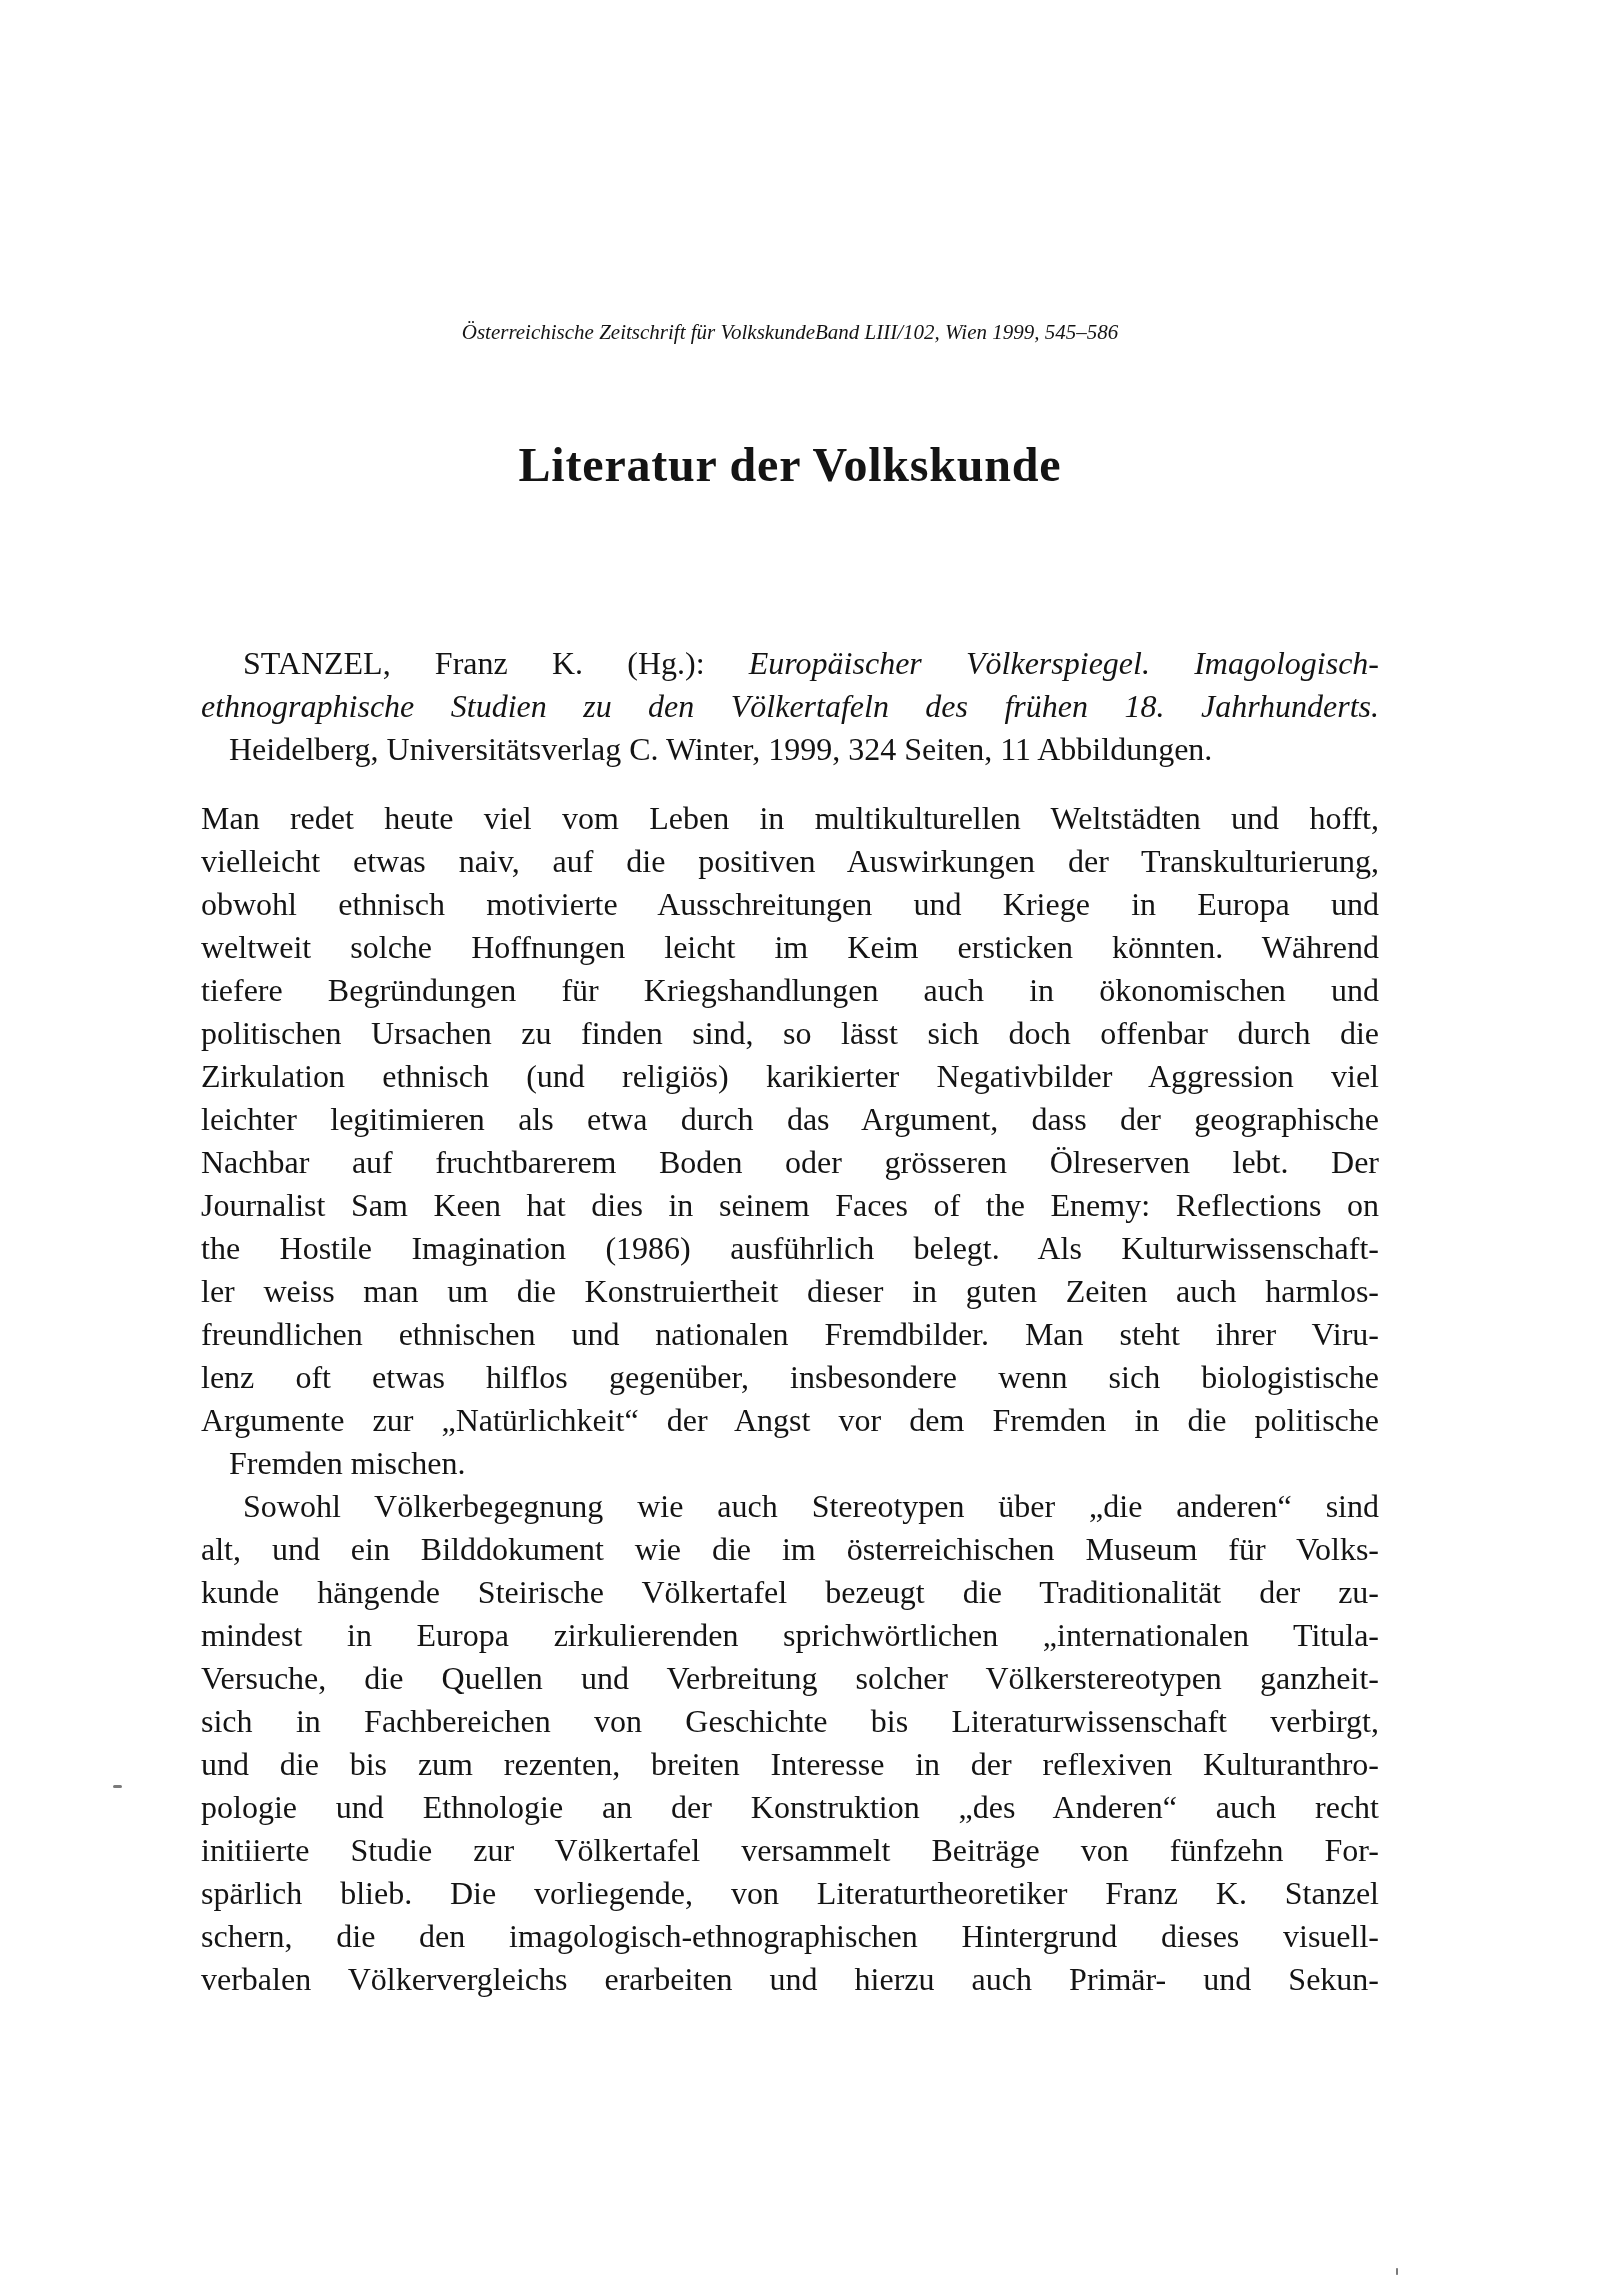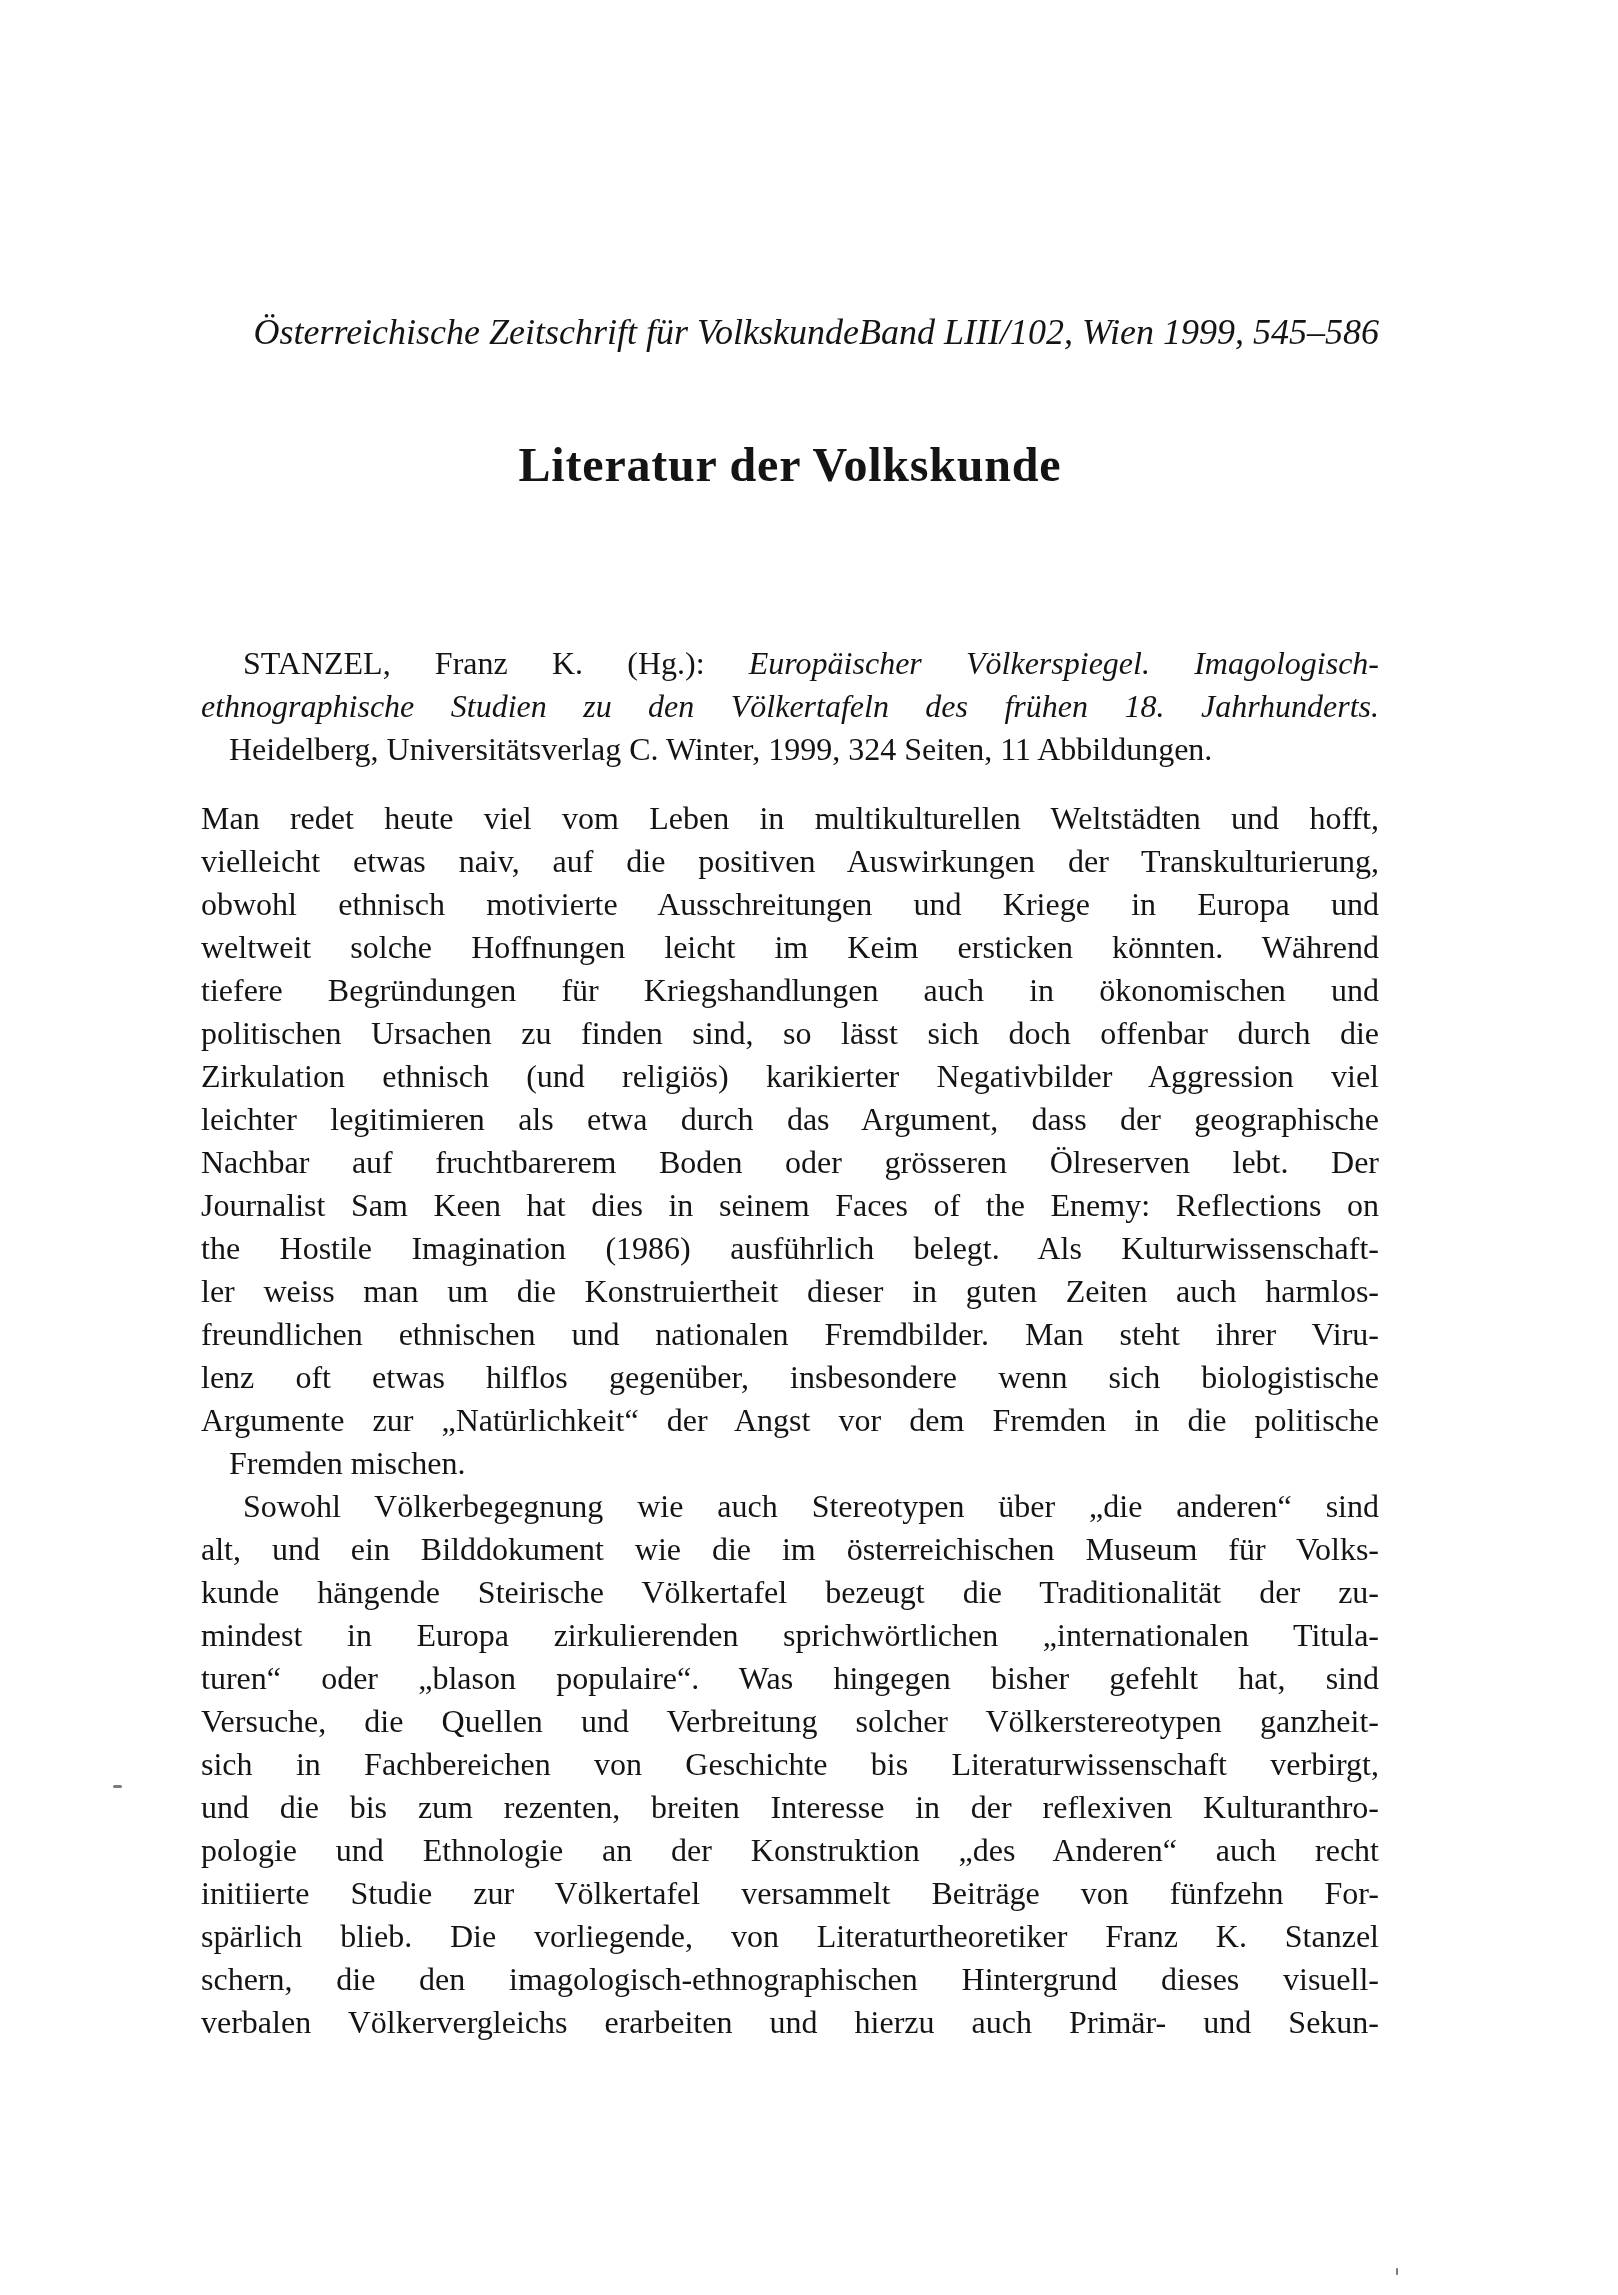--- a/index.html
+++ b/index.html
@@ -14,24 +14,24 @@
     overflow: hidden;
   }
   .content-col {
     position: absolute;
     left: 201px;
     width: 1178px;
   }
   .running-head {
     top: 314px;
     display: flex;
-    justify-content: flex-end;
+    justify-content: center;
     align-items: baseline;
     font-style: italic;
-    font-size: 36px;
+    font-size: 21px;
     line-height: 36px;
     white-space: nowrap;
   }
   .page-title {
     top: 442px;
     text-align: center;
     font-weight: bold;
     font-size: 48px;
     letter-spacing: 0.8px;
     line-height: 45px;
@@ -91,21 +91,20 @@
         <div class="line"><span>freundlichen ethnischen und nationalen Fremdbilder. Man steht ihrer Viru-</span></div>
         <div class="line"><span>lenz oft etwas hilflos gegenüber, insbesondere wenn sich biologistische</span></div>
         <div class="line"><span>Argumente zur „Natürlichkeit“ der Angst vor dem Fremden in die politische</span></div>
         <div class="line last"><span>Fremden mischen.</span></div>
       </div>
     <div>
         <div class="line indent"><span>Sowohl Völkerbegegnung wie auch Stereotypen über „die anderen“ sind</span></div>
         <div class="line"><span>alt, und ein Bilddokument wie die im österreichischen Museum für Volks-</span></div>
         <div class="line"><span>kunde hängende Steirische Völkertafel bezeugt die Traditionalität der zu-</span></div>
         <div class="line"><span>mindest in Europa zirkulierenden sprichwörtlichen „internationalen Titula-</span></div>
-        <div class="line"><span>turen“ oder „blason populaire“. Was hingegen bisher gefehlt hat, sind</span></div>
         <div class="line"><span>Versuche, die Quellen und Verbreitung solcher Völkerstereotypen ganzheit-</span></div>
         <div class="line"><span>sich in Fachbereichen von Geschichte bis Literaturwissenschaft verbirgt,</span></div>
         <div class="line"><span>und die bis zum rezenten, breiten Interesse in der reflexiven Kulturanthro-</span></div>
         <div class="line"><span>pologie und Ethnologie an der Konstruktion „des Anderen“ auch recht</span></div>
         <div class="line"><span>initiierte Studie zur Völkertafel versammelt Beiträge von fünfzehn For-</span></div>
         <div class="line"><span>spärlich blieb. Die vorliegende, von Literaturtheoretiker Franz K. Stanzel</span></div>
         <div class="line"><span>schern, die den imagologisch-ethnographischen Hintergrund dieses visuell-</span></div>
         <div class="line"><span>verbalen Völkervergleichs erarbeiten und hierzu auch Primär- und Sekun-</span></div>
       </div>
   </div>

